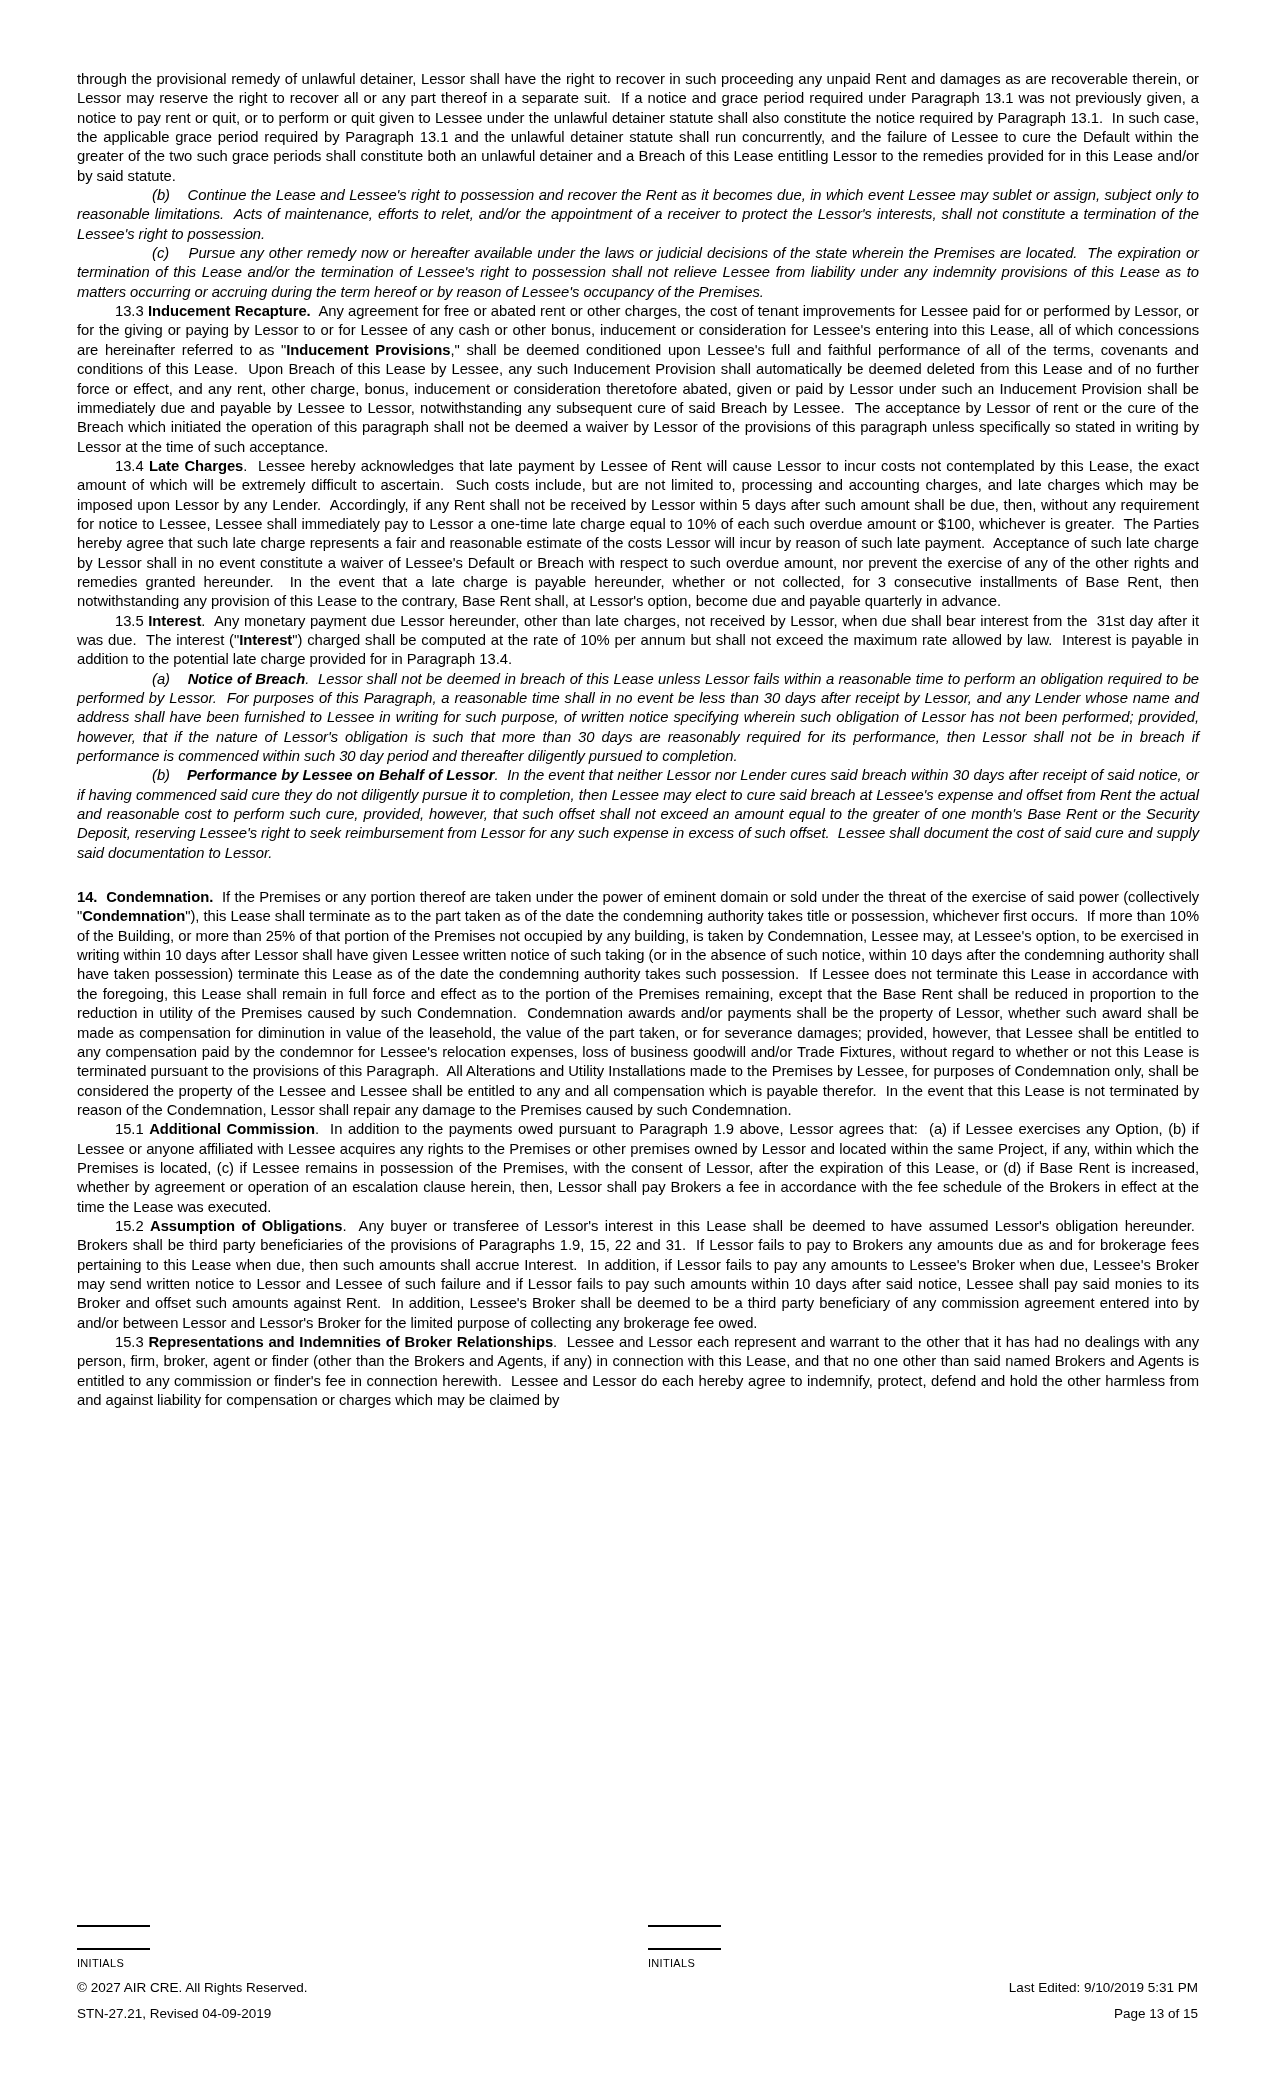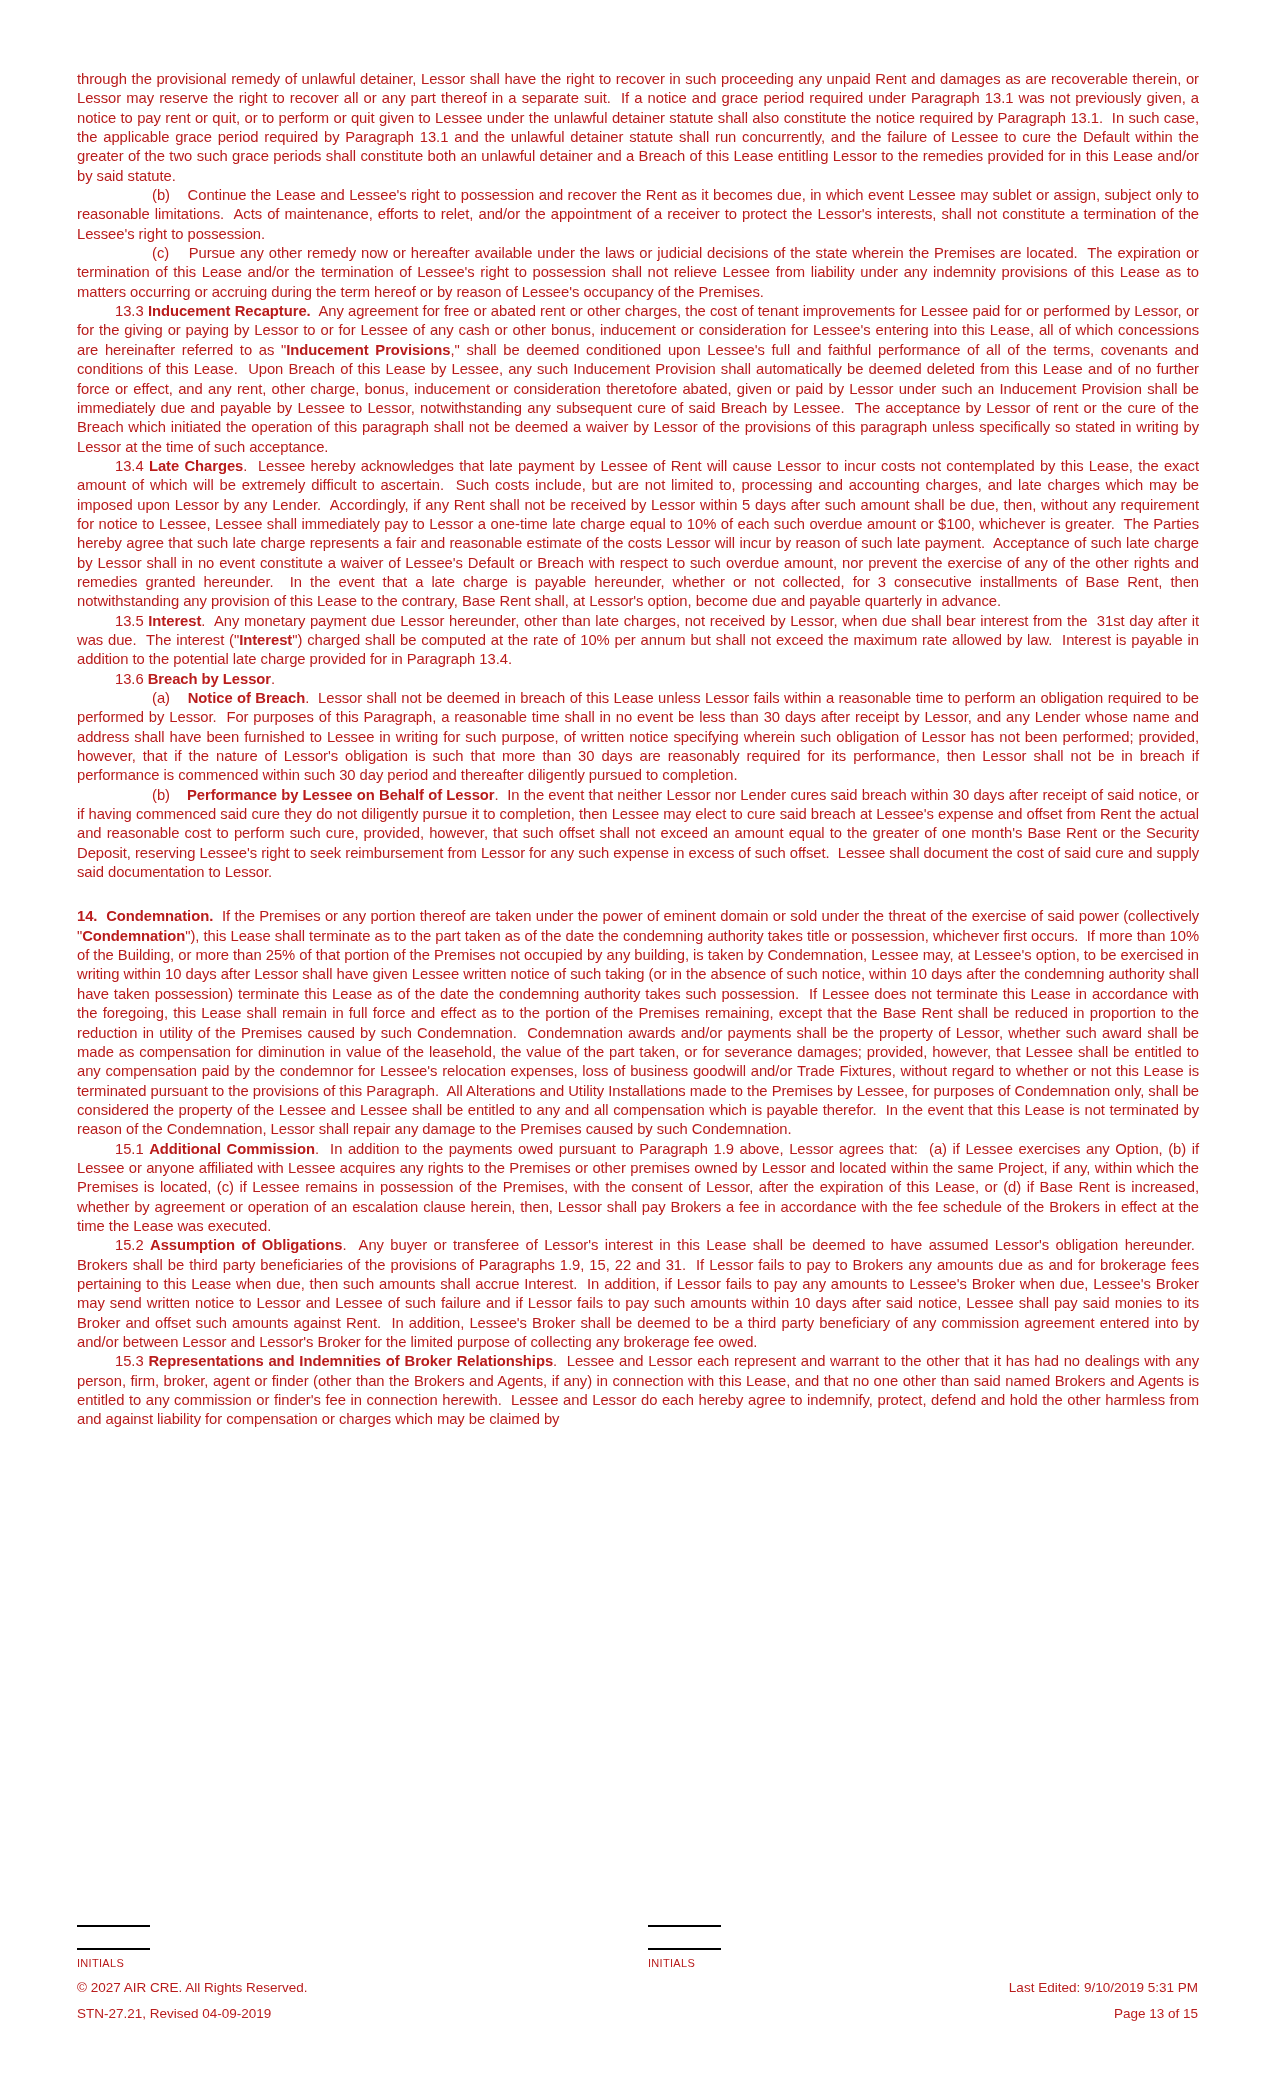--- a/index.html
+++ b/index.html
@@ -2,36 +2,36 @@
 <html><head>
 <meta charset="utf-8">
 <style>
   html,body{margin:0;padding:0;background:#fff;}
   .page{
     position:relative;
     width:1274px;
     height:2097px;
     background:#ffffff;
     font-family:"Liberation Sans","DejaVu Sans",sans-serif;
-    color:#b91c1c;
+    color:#000000;
     overflow:hidden;
   }
   .doc-body{
     position:absolute;
     left:77px;
     top:70px;
     width:1122px;
     font-size:14.8px;
     line-height:19.35px;
     letter-spacing:-0.05px;
     text-align:justify;
   }
   .para{margin:0;}
   .para.indent-section{text-indent:38px;}
-  .para.indent-letter{text-indent:75px;}
+  .para.indent-letter{text-indent:75px;font-style:italic;}
   .para.space-before{margin-top:25px;}
   .b{font-weight:bold;}
   .footer{position:absolute;left:0;top:0;width:100%;font-size:13.5px;}
   .initials-block{position:absolute;width:80px;}
   .initials-block.left{left:77px;top:1925px;}
   .initials-block.right{left:648px;top:1925px;}
   .init-line{width:73px;height:0;border-top:2px solid #000;}
   .init-line.second{margin-top:21px;}
   .init-label{margin-top:7px;font-size:11px;letter-spacing:0.3px;}
   .footer-row{
@@ -49,21 +49,20 @@
 
 <div class="page">
 
   <div class="doc-body">
       <p class="para indent-none"><span>through the provisional remedy of unlawful detainer, Lessor shall have the right to recover in such proceeding any unpaid Rent and damages as are recoverable therein, or Lessor may reserve the right to recover all or any part thereof in a separate suit.&nbsp; If a notice and grace period required under Paragraph 13.1 was not previously given, a notice to pay rent or quit, or to perform or quit given to Lessee under the unlawful detainer statute shall also constitute the notice required by Paragraph 13.1.&nbsp; In such case, the applicable grace period required by Paragraph 13.1 and the unlawful detainer statute shall run concurrently, and the failure of Lessee to cure the Default within the greater of the two such grace periods shall constitute both an unlawful detainer and a Breach of this Lease entitling Lessor to the remedies provided for in this Lease and/or by said statute.</span></p>
       <p class="para indent-letter"><span>(b)&nbsp; &nbsp; Continue the Lease and Lessee's right to possession and recover the Rent as it becomes due, in which event Lessee may sublet or assign, subject only to reasonable limitations.&nbsp; Acts of maintenance, efforts to relet, and/or the appointment of a receiver to protect the Lessor's interests, shall not constitute a termination of the Lessee's right to possession.</span></p>
       <p class="para indent-letter"><span>(c)&nbsp; &nbsp; Pursue any other remedy now or hereafter available under the laws or judicial decisions of the state wherein the Premises are located.&nbsp; The expiration or termination of this Lease and/or the termination of Lessee's right to possession shall not relieve Lessee from liability under any indemnity provisions of this Lease as to matters occurring or accruing during the term hereof or by reason of Lessee's occupancy of the Premises.</span></p>
       <p class="para indent-section"><span>13.3 </span><span class="b">Inducement Recapture.</span><span>&nbsp; Any agreement for free or abated rent or other charges, the cost of tenant improvements for Lessee paid for or performed by Lessor, or for the giving or paying by Lessor to or for Lessee of any cash or other bonus, inducement or consideration for Lessee's entering into this Lease, all of which concessions are hereinafter referred to as "</span><span class="b">Inducement Provisions</span><span>," shall be deemed conditioned upon Lessee's full and faithful performance of all of the terms, covenants and conditions of this Lease.&nbsp; Upon Breach of this Lease by Lessee, any such Inducement Provision shall automatically be deemed deleted from this Lease and of no further force or effect, and any rent, other charge, bonus, inducement or consideration theretofore abated, given or paid by Lessor under such an Inducement Provision shall be immediately due and payable by Lessee to Lessor, notwithstanding any subsequent cure of said Breach by Lessee.&nbsp; The acceptance by Lessor of rent or the cure of the Breach which initiated the operation of this paragraph shall not be deemed a waiver by Lessor of the provisions of this paragraph unless specifically so stated in writing by Lessor at the time of such acceptance.</span></p>
       <p class="para indent-section"><span>13.4 </span><span class="b">Late Charges</span><span>.&nbsp; Lessee hereby acknowledges that late payment by Lessee of Rent will cause Lessor to incur costs not contemplated by this Lease, the exact amount of which will be extremely difficult to ascertain.&nbsp; Such costs include, but are not limited to, processing and accounting charges, and late charges which may be imposed upon Lessor by any Lender.&nbsp; Accordingly, if any Rent shall not be received by Lessor within 5 days after such amount shall be due, then, without any requirement for notice to Lessee, Lessee shall immediately pay to Lessor a one-time late charge equal to 10% of each such overdue amount or $100, whichever is greater.&nbsp; The Parties hereby agree that such late charge represents a fair and reasonable estimate of the costs Lessor will incur by reason of such late payment.&nbsp; Acceptance of such late charge by Lessor shall in no event constitute a waiver of Lessee's Default or Breach with respect to such overdue amount, nor prevent the exercise of any of the other rights and remedies granted hereunder.&nbsp; In the event that a late charge is payable hereunder, whether or not collected, for 3 consecutive installments of Base Rent, then notwithstanding any provision of this Lease to the contrary, Base Rent shall, at Lessor's option, become due and payable quarterly in advance.</span></p>
       <p class="para indent-section"><span>13.5 </span><span class="b">Interest</span><span>.&nbsp; Any monetary payment due Lessor hereunder, other than late charges, not received by Lessor, when due shall bear interest from the&nbsp; 31st day after it was due.&nbsp; The interest ("</span><span class="b">Interest</span><span>") charged shall be computed at the rate of 10% per annum but shall not exceed the maximum rate allowed by law.&nbsp; Interest is payable in addition to the potential late charge provided for in Paragraph 13.4.</span></p>
-      <p class="para indent-section"><span>13.6 </span><span class="b">Breach by Lessor</span><span>.</span></p>
       <p class="para indent-letter"><span>(a)&nbsp; &nbsp; </span><span class="b">Notice of Breach</span><span>.&nbsp; Lessor shall not be deemed in breach of this Lease unless Lessor fails within a reasonable time to perform an obligation required to be performed by Lessor.&nbsp; For purposes of this Paragraph, a reasonable time shall in no event be less than 30 days after receipt by Lessor, and any Lender whose name and address shall have been furnished to Lessee in writing for such purpose, of written notice specifying wherein such obligation of Lessor has not been performed; provided, however, that if the nature of Lessor's obligation is such that more than 30 days are reasonably required for its performance, then Lessor shall not be in breach if performance is commenced within such 30 day period and thereafter diligently pursued to completion.</span></p>
       <p class="para indent-letter"><span>(b)&nbsp; &nbsp; </span><span class="b">Performance by Lessee on Behalf of Lessor</span><span>.&nbsp; In the event that neither Lessor nor Lender cures said breach within 30 days after receipt of said notice, or if having commenced said cure they do not diligently pursue it to completion, then Lessee may elect to cure said breach at Lessee's expense and offset from Rent the actual and reasonable cost to perform such cure, provided, however, that such offset shall not exceed an amount equal to the greater of one month's Base Rent or the Security Deposit, reserving Lessee's right to seek reimbursement from Lessor for any such expense in excess of such offset.&nbsp; Lessee shall document the cost of said cure and supply said documentation to Lessor.</span></p>
       <p class="para indent-none space-before"><span class="b">14.&nbsp; Condemnation.</span><span>&nbsp; If the Premises or any portion thereof are taken under the power of eminent domain or sold under the threat of the exercise of said power (collectively "</span><span class="b">Condemnation</span><span>"), this Lease shall terminate as to the part taken as of the date the condemning authority takes title or possession, whichever first occurs.&nbsp; If more than 10% of the Building, or more than 25% of that portion of the Premises not occupied by any building, is taken by Condemnation, Lessee may, at Lessee's option, to be exercised in writing within 10 days after Lessor shall have given Lessee written notice of such taking (or in the absence of such notice, within 10 days after the condemning authority shall have taken possession) terminate this Lease as of the date the condemning authority takes such possession.&nbsp; If Lessee does not terminate this Lease in accordance with the foregoing, this Lease shall remain in full force and effect as to the portion of the Premises remaining, except that the Base Rent shall be reduced in proportion to the reduction in utility of the Premises caused by such Condemnation.&nbsp; Condemnation awards and/or payments shall be the property of Lessor, whether such award shall be made as compensation for diminution in value of the leasehold, the value of the part taken, or for severance damages; provided, however, that Lessee shall be entitled to any compensation paid by the condemnor for Lessee's relocation expenses, loss of business goodwill and/or Trade Fixtures, without regard to whether or not this Lease is terminated pursuant to the provisions of this Paragraph.&nbsp; All Alterations and Utility Installations made to the Premises by Lessee, for purposes of Condemnation only, shall be considered the property of the Lessee and Lessee shall be entitled to any and all compensation which is payable therefor.&nbsp; In the event that this Lease is not terminated by reason of the Condemnation, Lessor shall repair any damage to the Premises caused by such Condemnation.</span></p>
       <p class="para indent-section"><span>15.1 </span><span class="b">Additional Commission</span><span>.&nbsp; In addition to the payments owed pursuant to Paragraph 1.9 above, Lessor agrees that:&nbsp; (a) if Lessee exercises any Option, (b) if Lessee or anyone affiliated with Lessee acquires any rights to the Premises or other premises owned by Lessor and located within the same Project, if any, within which the Premises is located, (c) if Lessee remains in possession of the Premises, with the consent of Lessor, after the expiration of this Lease, or (d) if Base Rent is increased, whether by agreement or operation of an escalation clause herein, then, Lessor shall pay Brokers a fee in accordance with the fee schedule of the Brokers in effect at the time the Lease was executed.</span></p>
       <p class="para indent-section"><span>15.2 </span><span class="b">Assumption of Obligations</span><span>.&nbsp; Any buyer or transferee of Lessor's interest in this Lease shall be deemed to have assumed Lessor's obligation hereunder.&nbsp; Brokers shall be third party beneficiaries of the provisions of Paragraphs 1.9, 15, 22 and 31.&nbsp; If Lessor fails to pay to Brokers any amounts due as and for brokerage fees pertaining to this Lease when due, then such amounts shall accrue Interest.&nbsp; In addition, if Lessor fails to pay any amounts to Lessee's Broker when due, Lessee's Broker may send written notice to Lessor and Lessee of such failure and if Lessor fails to pay such amounts within 10 days after said notice, Lessee shall pay said monies to its Broker and offset such amounts against Rent.&nbsp; In addition, Lessee's Broker shall be deemed to be a third party beneficiary of any commission agreement entered into by and/or between Lessor and Lessor's Broker for the limited purpose of collecting any brokerage fee owed.</span></p>
       <p class="para indent-section"><span>15.3 </span><span class="b">Representations and Indemnities of Broker Relationships</span><span>.&nbsp; Lessee and Lessor each represent and warrant to the other that it has had no dealings with any person, firm, broker, agent or finder (other than the Brokers and Agents, if any) in connection with this Lease, and that no one other than said named Brokers and Agents is entitled to any commission or finder's fee in connection herewith.&nbsp; Lessee and Lessor do each hereby agree to indemnify, protect, defend and hold the other harmless from and against liability for compensation or charges which may be claimed by</span></p>
     </div>
 
   <div class="footer">
 

